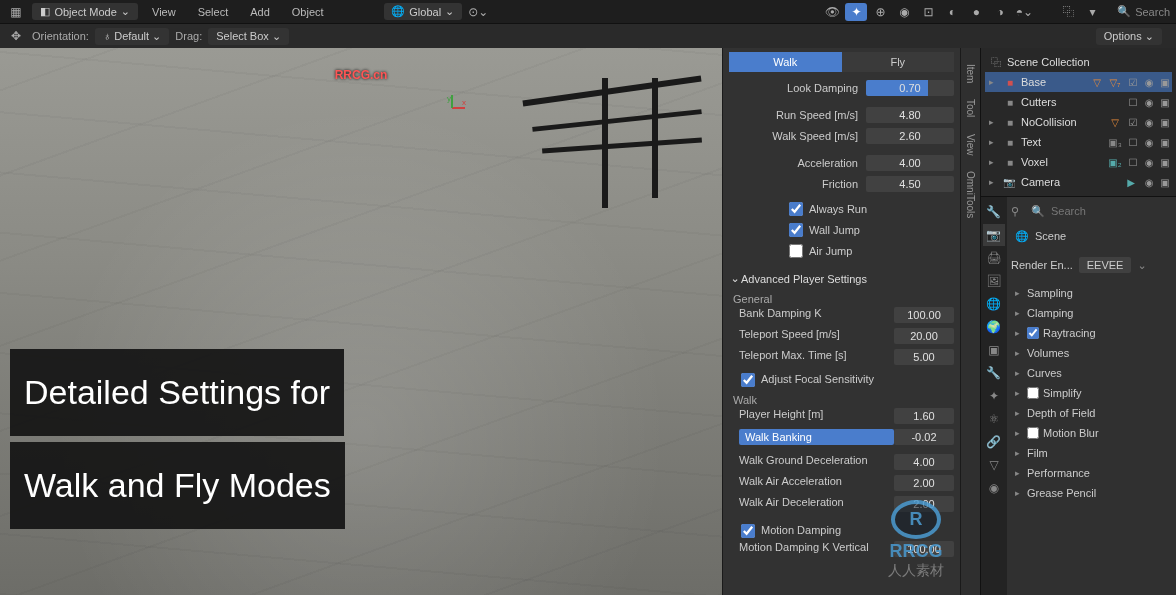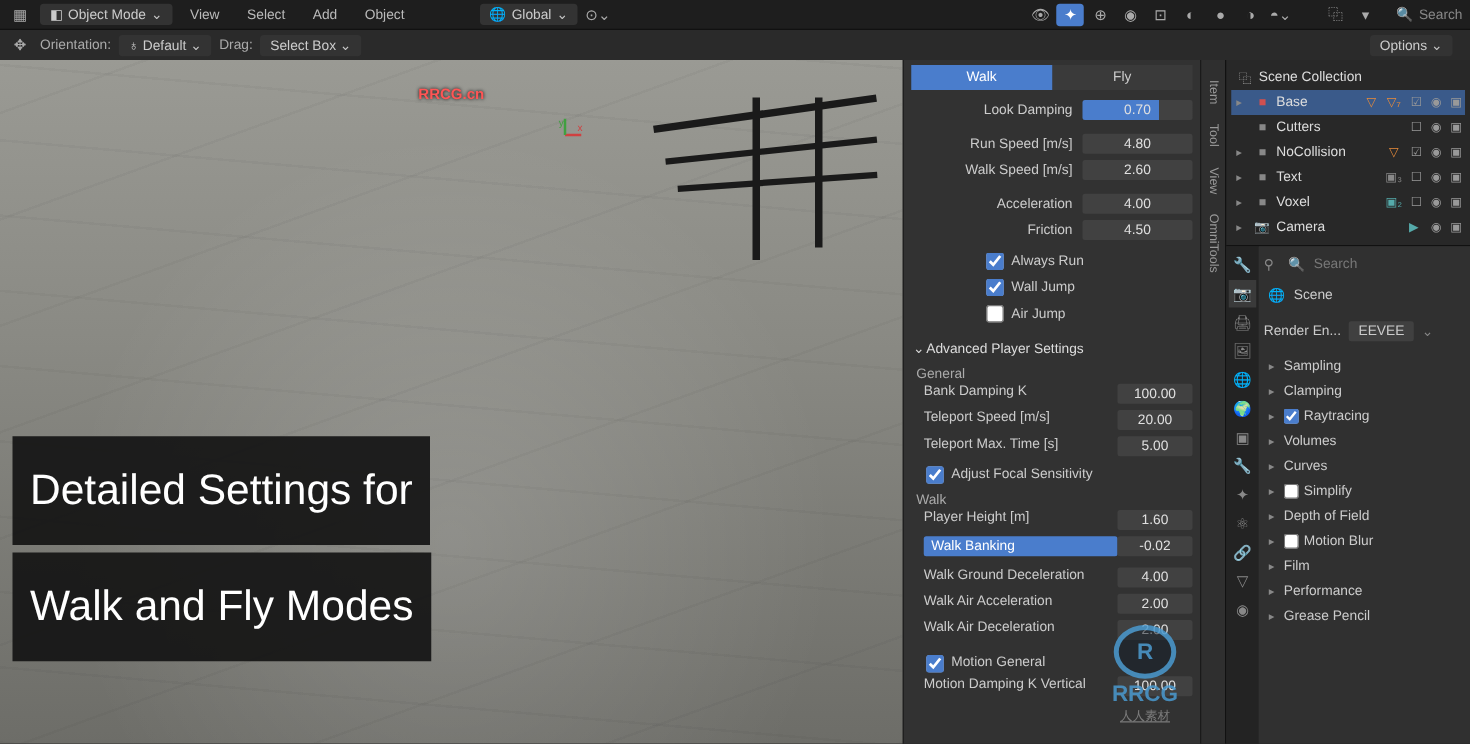--- a/index.html
+++ b/index.html
@@ -95,21 +95,21 @@
 .props-content .render-row { display: flex; align-items: center; height: 20px; gap: 6px; margin-bottom: 8px; font-size: 11px; }
 .props-content .render-row .rd { background: #404040; padding: 2px 8px; border-radius: 2px; }
 .collapse-row { display: flex; align-items: center; height: 20px; padding-left: 4px; font-size: 11px; color: #ccc; cursor: pointer; }
 .collapse-row .chev { width: 12px; color: #888; font-size: 9px; }
 .collapse-row input { width: 12px; height: 12px; margin-right: 4px; accent-color: #4a7dcc; }
 
 
 .logo-wm { position: absolute; right: 200px; bottom: 15px; width: 120px; height: 80px; display: flex; flex-direction: column; align-items: center; justify-content: center; color: #4a9ad0; opacity: 0.85; z-index: 50; pointer-events: none; }
 .logo-wm .circ { width: 50px; height: 50px; border: 4px solid #4a9ad0; border-radius: 50%; display: flex; align-items: center; justify-content: center; font-weight: bold; font-size: 18px; background: rgba(20,30,40,0.6); }
 .logo-wm .txt { font-size: 18px; font-weight: bold; margin-top: 2px; }
-.logo-wm .sub { font-size: 10px; color: #888; text-decoration: underline; }
+.logo-wm .sub { font-size: 14px; color: #888; }
 </style>
 </head>
 <body>
 
 <div class="top-header">
   <div class="icon-btn">▦</div>
   <div class="dd">
     <span>◧</span>
     <span>Object Mode</span>
     <span>⌄</span>
@@ -274,21 +274,21 @@
         <div class="lbl2">Walk Air Acceleration</div>
         <div class="val">2.00</div>
       </div>
     <div class="indent-row">
         <div class="lbl2">Walk Air Deceleration</div>
         <div class="val">2.00</div>
       </div>
     <div style="height:4px"></div>
     <div class="check-inline">
         <input type="checkbox" checked="" style="">
-        <span>Motion General</span>
+        <span>Motion Damping</span>
       </div>
     <div class="indent-row">
         <div class="lbl2">Motion Damping K Vertical</div>
         <div class="val">100.00</div>
       </div>
 
   </div>
 
   <div class="side-tabs">
     <div class="vtab">Item</div>

